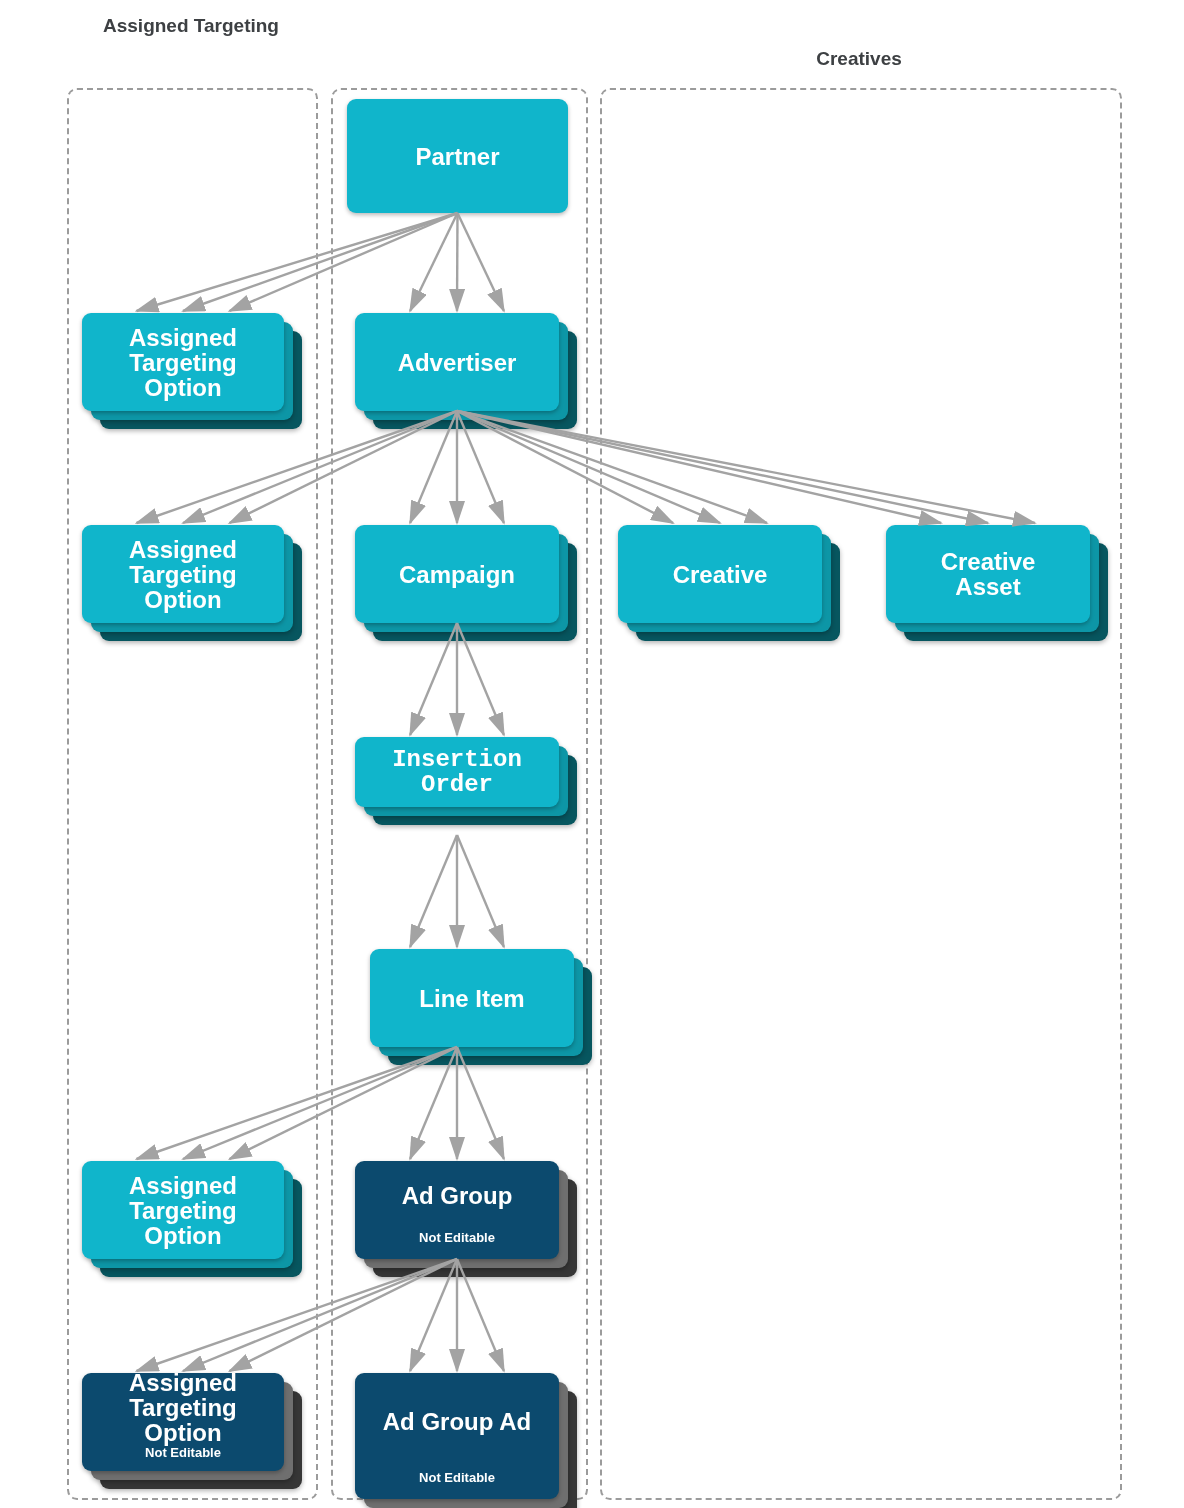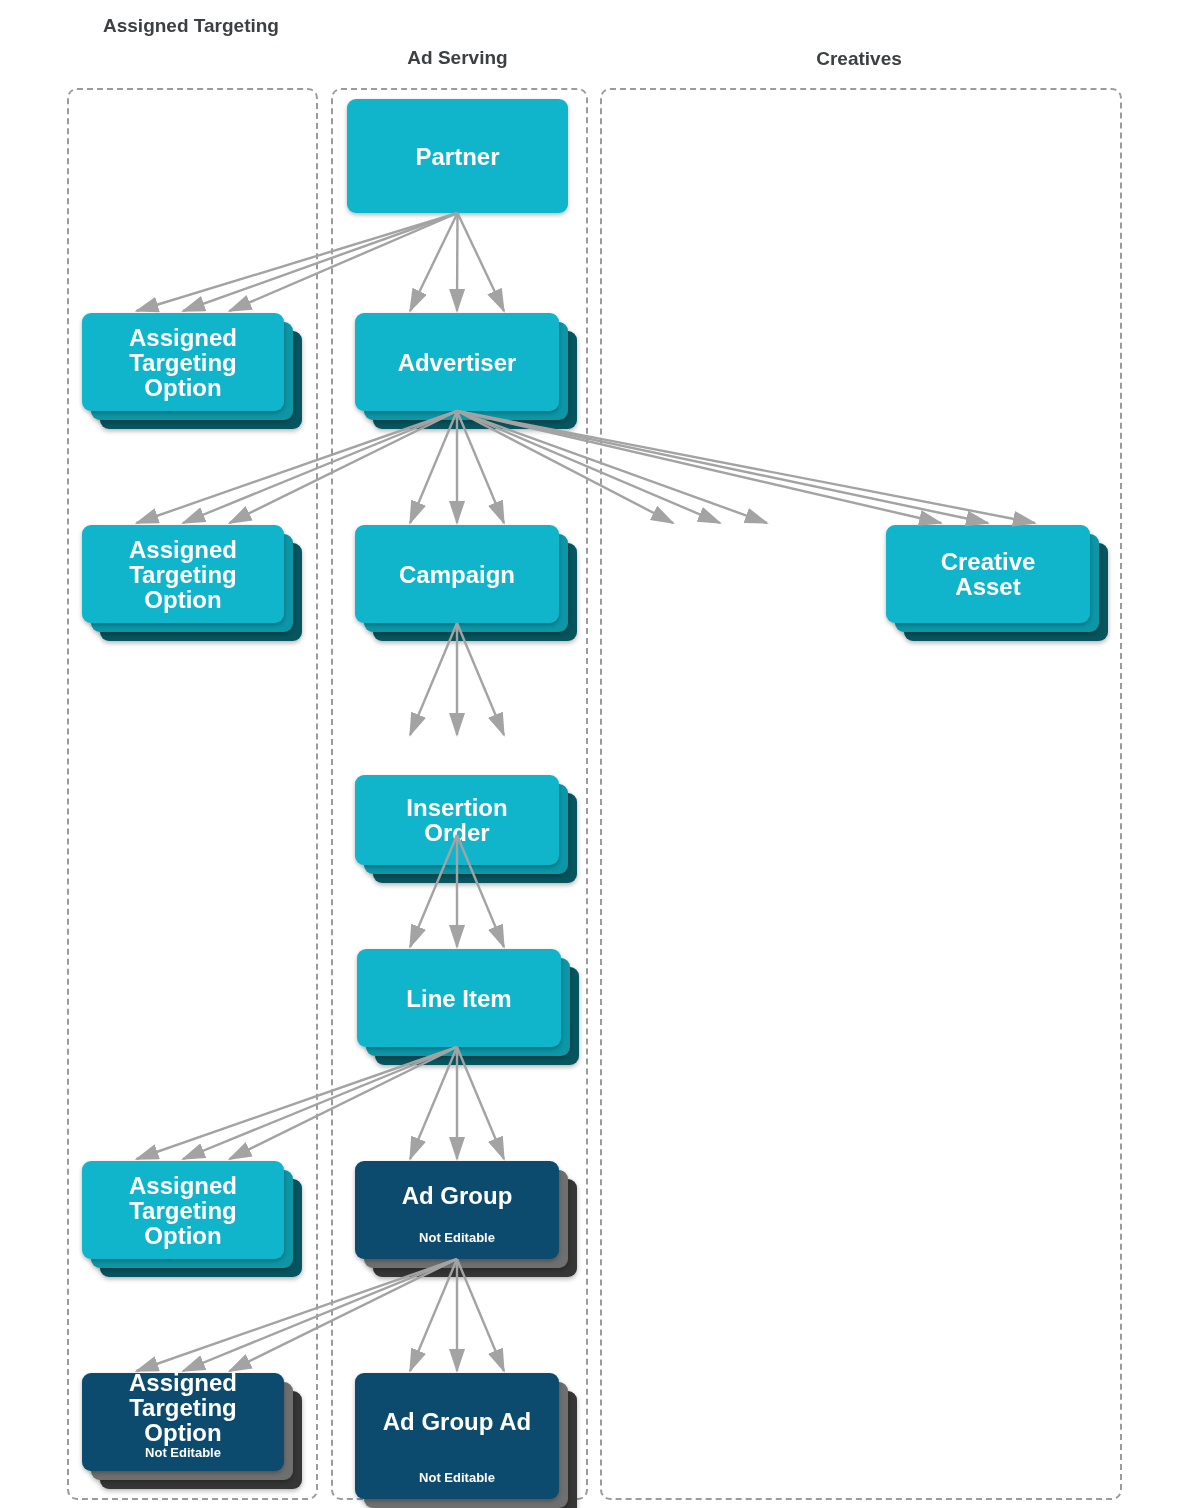--- a/index.html
+++ b/index.html
@@ -39,38 +39,37 @@
   .has-sub .label{flex:1;display:flex;align-items:center;justify-content:center;}
 
   
   .n-partner{left:347px;top:99px;width:221px;height:114px;}
   .n-ato-partner{left:82px;top:313px;width:202px;height:98px;}
   .n-advertiser{left:355px;top:313px;width:204px;height:98px;}
   .n-ato-advertiser{left:82px;top:525px;width:202px;height:98px;}
   .n-campaign{left:355px;top:525px;width:204px;height:98px;}
   .n-creative{left:618px;top:525px;width:204px;height:98px;}
   .n-creative-asset{left:886px;top:525px;width:204px;height:98px;}
-  .n-insertion-order{left:355px;top:775px;width:204px;height:90px;}
-  .n-line-item{left:357px;top:949px;width:204px;height:98px;border-radius:27px;}
+  .n-insertion-order{left:355px;top:737px;width:204px;height:70px;font-family:Liberation Mono, monospace;}
+  .n-line-item{left:370px;top:949px;width:204px;height:98px;border-radius:27px;}
   .n-ato-line-item{left:82px;top:1161px;width:202px;height:98px;}
   .n-ad-group{left:355px;top:1161px;width:204px;height:98px;}
   .n-ato-ad-group{left:82px;top:1373px;width:202px;height:98px;}
   .n-ad-group-ad{left:355px;top:1373px;width:204px;height:126px;}
 
   
   #edges{position:absolute;left:0;top:0;width:1184px;height:1508px;pointer-events:none;z-index:10;}
   #edges line{stroke:#a3a3a3;stroke-width:2.4;}
 </style>
 </head>
 <body>
 
 <div id="canvas">
 
   <div class="col-title title-targeting">Assigned Targeting</div>
-  <div class="col-title title-adserving">Ad Serving</div>
   <div class="col-title title-creatives">Creatives</div>
 
   <div class="column col-targeting"></div>
   <div class="column col-adserving"></div>
   <div class="column col-creatives"></div>
 
   <div class="node cyan single n-partner">
     <div class="face">
       <span class="label">Partner</span>
     </div>
@@ -101,20 +100,27 @@
   </div>
 
   <div class="node cyan n-campaign">
     <div class="layer l3"></div>
     <div class="layer l2"></div>
     <div class="face">
       <span class="label">Campaign</span>
     </div>
   </div>
 
+  <div class="node cyan n-creative">
+    <div class="layer l3"></div>
+    <div class="layer l2"></div>
+    <div class="face">
+      <span class="label">Creative</span>
+    </div>
+  </div>
 
   <div class="node cyan n-creative-asset">
     <div class="layer l3"></div>
     <div class="layer l2"></div>
     <div class="face">
       <span class="label">Creative Asset</span>
     </div>
   </div>
 
   <div class="node cyan n-insertion-order">

